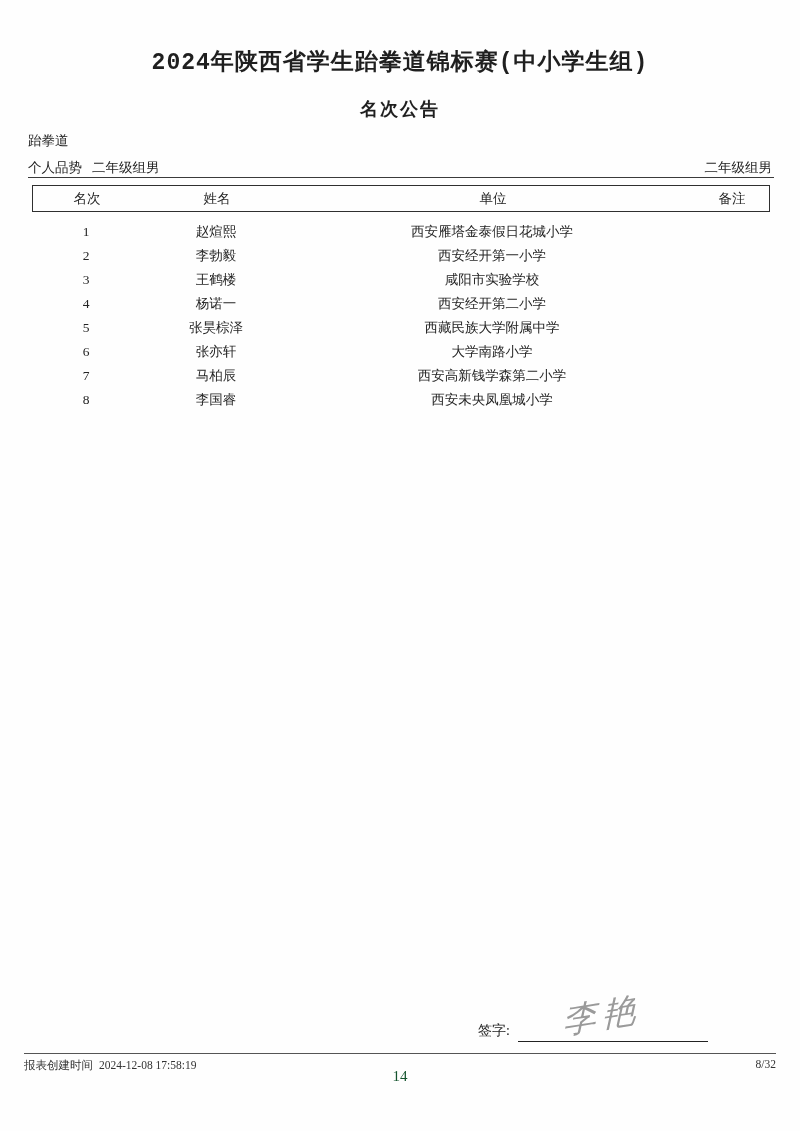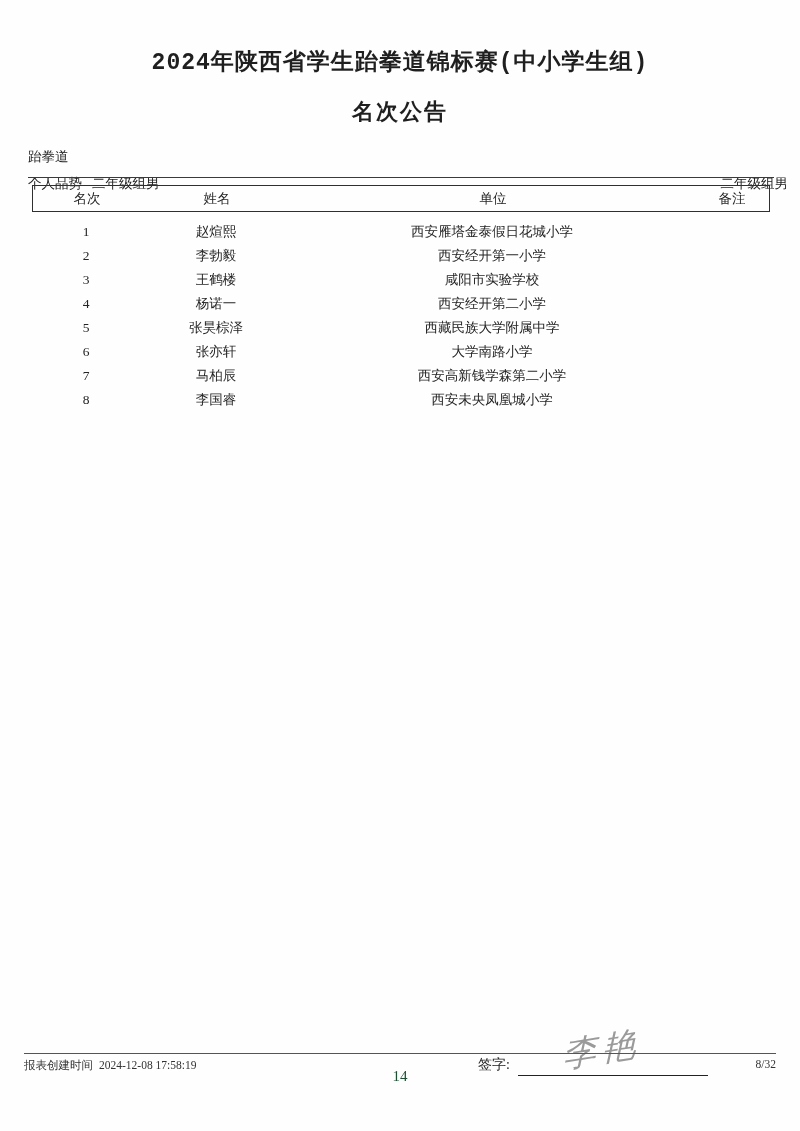--- a/index.html
+++ b/index.html
@@ -27,33 +27,32 @@
     letter-spacing: 1px;
     color: #1f1f1f;
     font-family: Liberation Mono, monospace;
   }
   .doc-subtitle {
     position: absolute;
     top: 97px;
     left: 0;
     width: 100%;
     text-align: center;
-    font-size: 22px;
+    font-size: 18px;
     font-weight: 600;
     letter-spacing: 2px;
     color: #1f1f1f;
   }
   .meta {
     position: absolute;
     left: 28px;
-    right: 12px;
+    right: 28px;
     top: 132px;
     font-size: 13.5px;
     color: #222;
-    margin-top: 16px;
   }
   .meta-row1 { margin-bottom: 9px; }
   .meta-row2 {
     display: flex;
     justify-content: space-between;
     align-items: flex-end;
   }
   .event-gap { display: inline-block; width: 10px; }
   .rule-top {
     position: absolute;
@@ -86,21 +85,21 @@
     width: 738px;
   }
   .data-row {
     height: 24px;
     font-size: 13.5px;
     color: #242424;
   }
   .sig-block {
     position: absolute;
     left: 478px;
-    top: 1052px;
+    top: 1018px;
     display: flex;
     align-items: flex-end;
     font-size: 14px;
   }
   .sig-label { padding-bottom: 2px; color: #222; }
   .sig-line {
     position: relative;
     width: 190px;
     margin-left: 8px;
     border-bottom: 1.5px solid #222;

